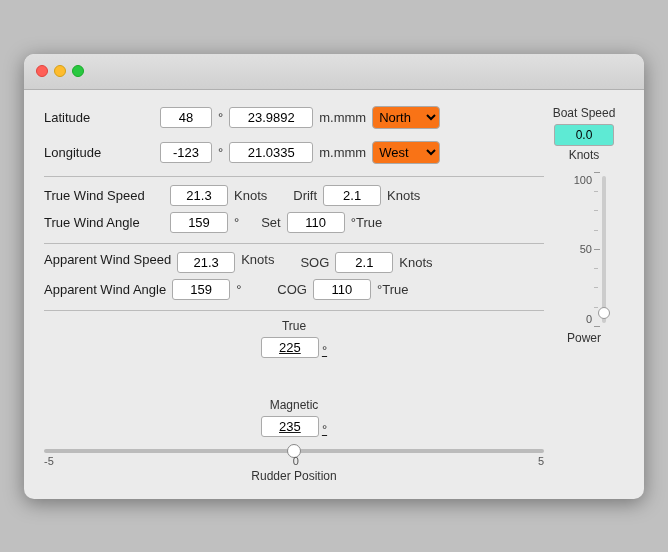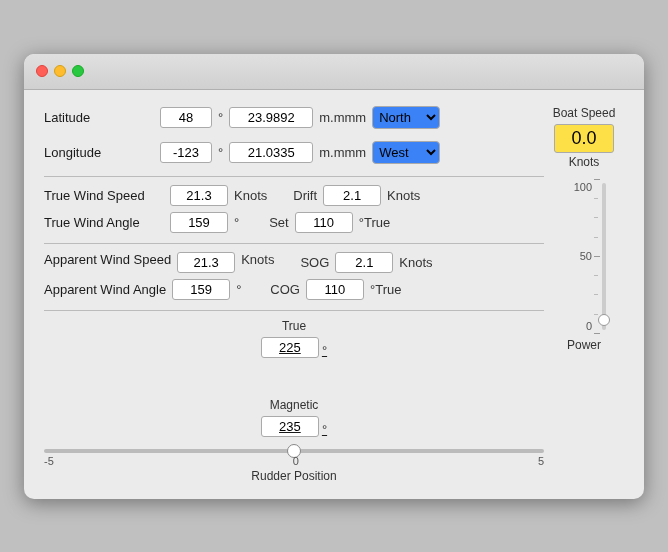--- a/index.html
+++ b/index.html
@@ -86,21 +86,21 @@
     .input-value {
       width: 58px;
     }
 
     .unit-text {
       font-size: 13px;
       color: #333;
     }
 
     select.direction-select {
-      background: #3b82f6;
+      background: #f97316;
       border: 1px solid #aaa;
       border-radius: 4px;
       font-size: 13px;
       padding: 2px 2px;
       width: 68px;
     }
 
     
     .main-content {
       display: flex;
@@ -121,27 +121,27 @@
 
     .boat-speed-label {
       font-size: 12px;
       text-align: center;
       color: #333;
       line-height: 1.2;
       margin-bottom: 4px;
     }
 
     .boat-speed-value {
-      background: #fde047;
+      background: #5eead4;
       border: 1px solid #aaa;
       border-radius: 3px;
       width: 60px;
       padding: 3px 6px;
       text-align: center;
-      font-size: 18px;
+      font-size: 12px;
       font-weight: 300;
       margin-bottom: 2px;
     }
 
     .knots-label {
       font-size: 12px;
       color: #333;
       margin-bottom: 10px;
     }
 
@@ -289,21 +289,21 @@
             <input class="input-box input-value" type="text" value="21.3" style="">
             <span class="unit-text">Knots</span>
           </div>
           <div style="display:flex; align-items:center; gap:6px; margin-left:10px;">
             <span class="unit-text">Drift</span>
             <input class="input-box input-value" type="text" value="2.1" style="">
             <span class="unit-text">Knots</span>
           </div>
         </div>
 
-        <div style="display:flex; gap:8px; align-items:center; margin-bottom:10px;">
+        <div style="display:flex; gap:0; align-items:center; margin-bottom:10px;">
           <div style="display:flex; align-items:center; gap:6px;">
             <span class="field-label" style="min-width:120px;">True Wind Angle</span>
             <input class="input-box input-value" type="text" value="159" style="">
             <span class="unit-text">°</span>
           </div>
           <div style="display:flex; align-items:center; gap:6px; margin-left:22px;">
             <span class="unit-text">Set</span>
             <input class="input-box input-value" type="text" value="110" style="">
             <span class="unit-text">°True</span>
           </div>
@@ -323,21 +323,21 @@
             <span class="unit-text">Knots</span>
           </div>
         </div>
 
         <div style="display:flex; gap:16px; align-items:center; margin-bottom:10px;">
           <div style="display:flex; align-items:center; gap:6px;">
             <span class="field-label" style="min-width:120px;">Apparent Wind Angle</span>
             <input class="input-box input-value" type="text" value="159" style="">
             <span class="unit-text">°</span>
           </div>
-          <div style="display:flex; align-items:center; gap:6px; margin-left:13px;">
+          <div style="display:flex; align-items:center; gap:6px; margin-left:20px;">
             <span class="unit-text">COG</span>
             <input class="input-box input-value" type="text" value="110" style="">
             <span class="unit-text">°True</span>
           </div>
         </div>
 
         <hr class="section-divider">
 
         <div class="compass-row">
           <div class="compass-item">

